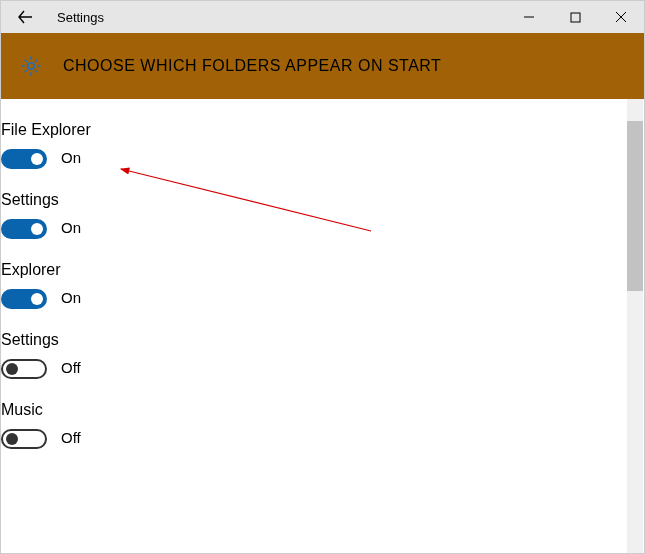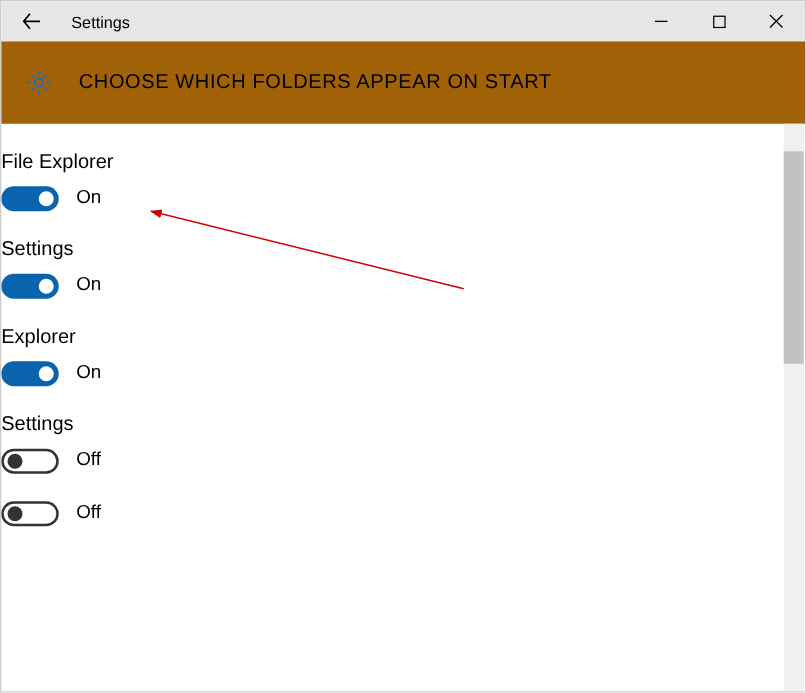--- a/index.html
+++ b/index.html
@@ -214,20 +214,21 @@
     <div class="option-label">Settings</div>
     <div class="toggle-row">
       <div class="toggle off">
           <div class="knob"></div>
         </div>
       <div class="toggle-state">Off</div>
     </div>
   </div>
 
   <div class="option-block">
+    <div class="option-label">Music</div>
     <div class="toggle-row">
       <div class="toggle off">
           <div class="knob"></div>
         </div>
       <div class="toggle-state">Off</div>
     </div>
   </div>
 
 </div>
 

